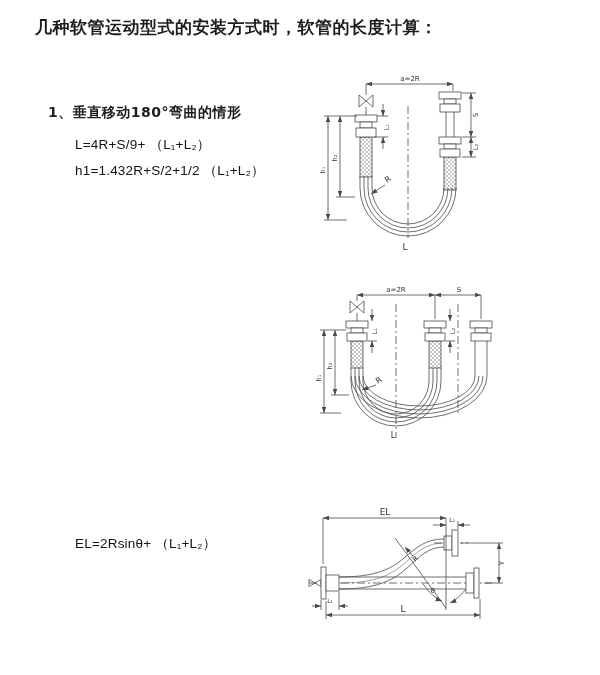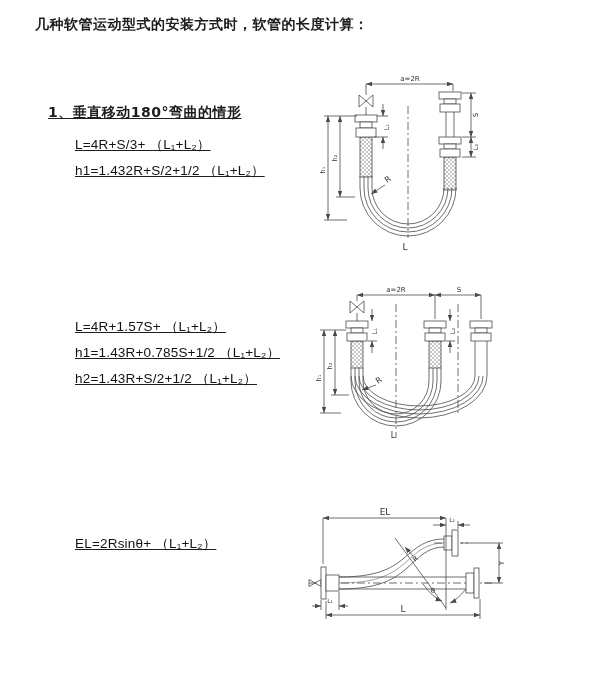--- a/index.html
+++ b/index.html
@@ -1,37 +1,37 @@
 <!DOCTYPE html>
 <html><head>
 <meta charset="utf-8">
 <style>
   html,body{margin:0;padding:0;}
   body{
     width:600px;height:675px;position:relative;background:#ffffff;
     font-family:"DejaVu Sans","Liberation Sans",sans-serif;color:#1d1d1d;overflow:hidden;
   }
-  .title{position:absolute;left:35px;top:16px;font-size:14px;font-weight:bold;letter-spacing:.5px;}
-  .sec{position:absolute;left:48px;text-decoration:underline;}
+  .title{position:absolute;left:35px;top:16px;font-size:17px;font-weight:bold;letter-spacing:.5px;}
+  .sec{position:absolute;left:48px;}
   #s1{top:104px}#s2{top:304px}#s3{top:521px}
   .hd{font-size:14px;font-weight:bold;letter-spacing:.5px;color:#1d1d1d;}
   .fx{margin:10px 0 0 27px;}
   .f{font-family:"Liberation Sans","DejaVu Sans",sans-serif;font-size:13.5px;line-height:26px;color:#121212;letter-spacing:.2px;}
   svg{position:absolute;}
   svg text{font-family:"DejaVu Sans",sans-serif;}
 </style>
 </head>
 <body>
 
 <div class="title">几种软管运动型式的安装方式时，软管的长度计算：</div>
 
 <section class="sec" id="s1">
   <div class="hd">1、垂直移动180°弯曲的情形</div>
   <div class="fx">
-    <div class="f">L=4R+S/3+ （L₁+L₂）</div>
+    <div class="f">L=4R+S/9+ （L₁+L₂）</div>
     <div class="f">h1=1.432R+S/2+1/2 （L₁+L₂）</div>
   </div>
 </section>
 
 <svg style="left:313px;top:58px" width="192" height="198" viewBox="0 0 192 198">
   <defs>
     <marker id="arA" markerWidth="8" markerHeight="6" refX="8" refY="3" orient="auto-start-reverse">
         <path d="M0,0L8,3L0,6Z" fill="#4a4a4a"></path>
       </marker>
     <pattern id="hxA" width="4" height="4" patternUnits="userSpaceOnUse">
@@ -102,25 +102,20 @@
     <text x="165" y="89" transform="rotate(-90 165 89)" text-anchor="middle" font-size="6.5">L₂</text>
     <text x="12" y="112" transform="rotate(-90 12 112)" text-anchor="middle" font-size="6.5">h₁</text>
     <text x="24" y="100" transform="rotate(-90 24 100)" text-anchor="middle" font-size="6.5">h₂</text>
     <text x="76" y="69" transform="rotate(-90 76 69)" text-anchor="middle" font-size="6.5">L₁</text>
     <text x="74" y="125" transform="rotate(-35 74 125)" font-size="8">R</text>
     <text x="92" y="192" text-anchor="middle" font-size="9">L</text>
   </g>
 </svg>
 
 <section class="sec" id="s2">
-  <div class="fx">
-    <div class="f">L=4R+1.57S+ （L₁+L₂）</div>
-    <div class="f">h1=1.43R+0.785S+1/2 （L₁+L₂）</div>
-    <div class="f">h2=1.43R+S/2+1/2 （L₁+L₂）</div>
-  </div>
 </section>
 
 <svg style="left:313px;top:286px" width="200" height="168" viewBox="0 0 200 168">
   <defs>
     <marker id="arB" markerWidth="8" markerHeight="6" refX="8" refY="3" orient="auto-start-reverse">
         <path d="M0,0L8,3L0,6Z" fill="#4a4a4a"></path>
       </marker>
     <pattern id="hxB" width="4" height="4" patternUnits="userSpaceOnUse">
         <path d="M0,0L4,4 M0,4L4,0" stroke="#8a8a8a" stroke-width="0.5"></path>
       </pattern>

